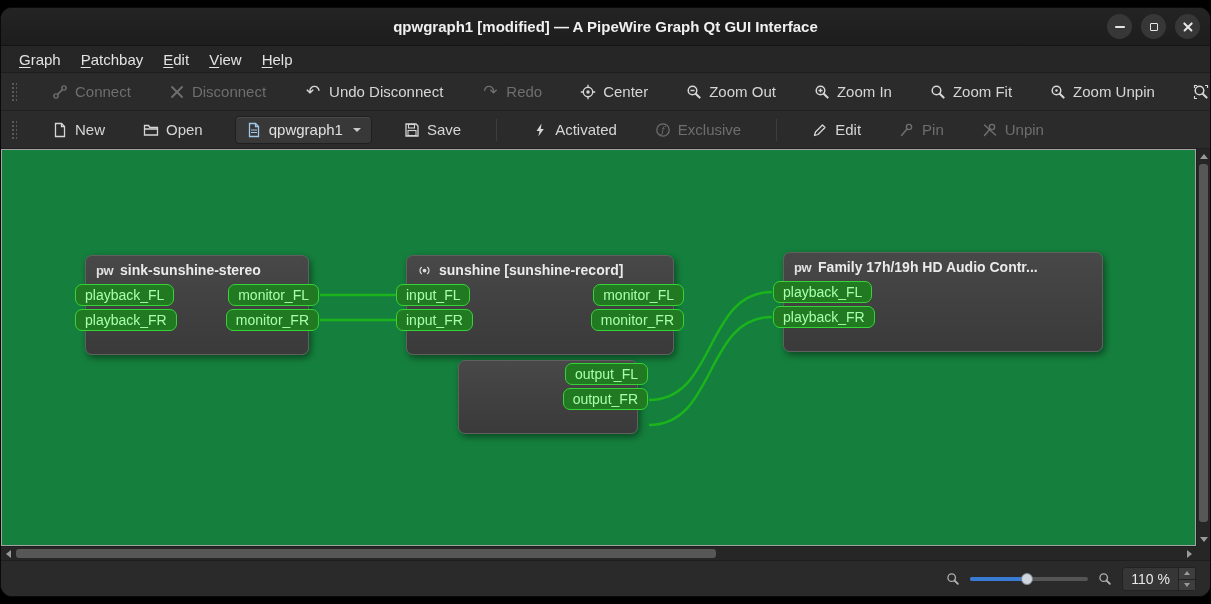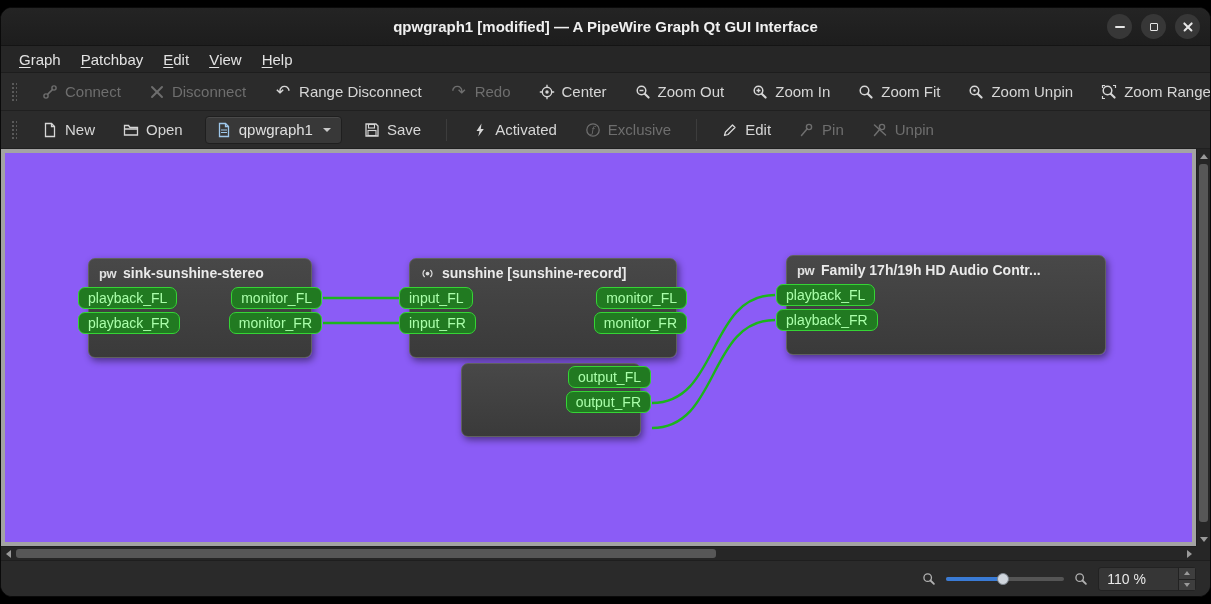--- a/index.html
+++ b/index.html
@@ -19,37 +19,37 @@
   .closex{ position:relative; width:12px; height:12px; }
   .closex::before,.closex::after{ content:""; position:absolute; left:0; top:5px; width:12px; height:1.7px; background:#e6e6e6; border-radius:1px; }
   .closex::before{ transform:rotate(45deg);} .closex::after{ transform:rotate(-45deg);}
 
   
   .menubar{ height:27px; flex:none; background:#262626; display:flex; align-items:stretch; padding-left:8px; border-bottom:1px solid #1d1d1d; }
   .mitem{ display:flex; align-items:center; padding:0 10px; color:#e2e2e2; font-size:15px; }
   .mitem u{ text-decoration:underline; text-underline-offset:2px; }
 
   
-  .toolbar{ height:38px; flex:none; background:#2b2b2b; display:flex; align-items:center; padding:0 6px; gap:8px; border-bottom:1px solid #202020; }
+  .toolbar{ height:38px; flex:none; background:#2b2b2b; display:flex; align-items:center; padding:0 6px; gap:18px; border-bottom:1px solid #202020; }
   .handle{ width:7px; height:22px; margin:0 7px 0 3px; flex:none;
            background-image:radial-gradient(circle, #5a5a5a 1px, transparent 1.3px); background-size:4px 4px; background-position:1px 1px; }
   .titem{ display:flex; align-items:center; gap:7px; height:30px; padding:0 10px; border-radius:4px; color:#d6d6d6; font-size:15px; white-space:nowrap; }
   .titem.disabled{ color:#6e6e6e; }
   .tsep{ width:1px; height:22px; background:#3d3d3d; margin:0 7px; flex:none; }
   .combo{ display:flex; align-items:center; gap:7px; height:28px; padding:0 10px; margin:1px 4px;
           background:#383838; border:1px solid #1f1f1f; border-radius:4px; box-shadow:inset 0 1px 0 #4a4a4a; color:#e0e0e0; font-size:15px; }
   .caret{ width:0; height:0; border-left:4px solid transparent; border-right:4px solid transparent; border-top:4px solid #c9c9c9; margin-left:3px; }
   .ic{ width:16px; height:16px; flex:none; display:block; }
   .ic14{ width:14px; height:14px; flex:none; display:block; color:#b0b0b0; }
   .glyph{ font-size:17px; line-height:1; width:18px; text-align:center; flex:none; }
   .bluedoc{ color:#9ec7ea; }
 
   
   .canvas-wrap{ position:relative; flex:1; background:#2e2e2e; }
-  .graph{ position:absolute; left:0; top:0; right:14px; bottom:14px; overflow:hidden; background:#8b5cf6; border:4px solid #a3a3a3; }
+  .graph{ position:absolute; left:0; top:0; right:14px; bottom:14px; overflow:hidden; background:#15803d; border:1px solid #a3a3a3; }
   .wires{ position:absolute; left:0; top:0; width:100%; height:100%; z-index:1; }
 
   .node{ position:absolute; z-index:2; background:linear-gradient(#484848,#3a3a3a); border:1px solid #606060;
          border-radius:7px; box-shadow:2px 3px 7px rgba(0,0,0,.45); }
   .ntitle{ display:flex; align-items:center; gap:7px; padding:6px 10px 4px 10px; color:#eaeaea; font-size:14px; font-weight:bold; white-space:nowrap; overflow:hidden; }
   .pwlogo{ font-weight:bold; font-size:13px; letter-spacing:-0.5px; color:#e0e0e0; flex:none; }
   .appicon{ color:#dcdcdc; display:flex; flex:none; }
   .nbody{ display:flex; justify-content:space-between; padding:2px 0 23px 0; }
   .ncol{ display:flex; flex-direction:column; gap:3px; }
   .nout{ align-items:flex-end; }
@@ -74,21 +74,21 @@
 
   
   .statusbar{ height:36px; flex:none; background:#2a2a2a; border-top:1px solid #1e1e1e;
               display:flex; align-items:center; padding:0 14px; gap:10px; }
   .sspacer{ flex:1; }
   .slider{ position:relative; width:118px; height:16px; display:flex; align-items:center; }
   .strack{ width:100%; height:4px; background:#555; border-radius:2px; overflow:hidden; }
   .sfill{ width:48%; height:100%; background:#3a7bd5; }
   .shandle{ position:absolute; left:calc(48% - 6px); top:2px; width:12px; height:12px; border-radius:50%;
             background:#d0d6dd; border:1px solid #7f8790; }
-  .spin{ display:flex; align-items:center; background:#363636; border:1px solid #222; border-radius:3px; height:24px;gap:24px; }
+  .spin{ display:flex; align-items:center; background:#363636; border:1px solid #222; border-radius:3px; height:24px; }
   .spinval{ color:#e8e8e8; font-size:14px; padding:0 8px; min-width:48px; text-align:right; }
   .spinbtns{ display:flex; flex-direction:column; border-left:1px solid #222; }
   .spb{ width:16px; height:11px; display:flex; align-items:center; justify-content:center; background:#3e3e3e; }
   .spb + .spb{ border-top:1px solid #222; }
   .spb .tri-up{ border-bottom-width:4px; border-left-width:3px; border-right-width:3px; }
   .spb .tri-down{ border-top-width:4px; border-left-width:3px; border-right-width:3px; }
 </style>
 </head>
 <body>
 
@@ -145,21 +145,21 @@
     <div class="titem disabled">
       <svg class="ic" viewBox="0 0 16 16">
         <line x1="3" y1="3" x2="13" y2="13" stroke="currentColor" stroke-width="1.9" stroke-linecap="round"></line>
         <line x1="13" y1="3" x2="3" y2="13" stroke="currentColor" stroke-width="1.9" stroke-linecap="round"></line>
       </svg>
       <span>Disconnect</span>
     </div>
 
     <div class="titem">
       <span class="glyph">↶</span>
-      <span>Range Disconnect</span>
+      <span>Undo Disconnect</span>
     </div>
 
     <div class="titem disabled">
       <span class="glyph">↷</span>
       <span>Redo</span>
     </div>
 
     <div class="titem">
       <svg class="ic" viewBox="0 0 16 16">
         <circle cx="8" cy="8" r="4.7" fill="none" stroke="currentColor" stroke-width="1.4"></circle>

